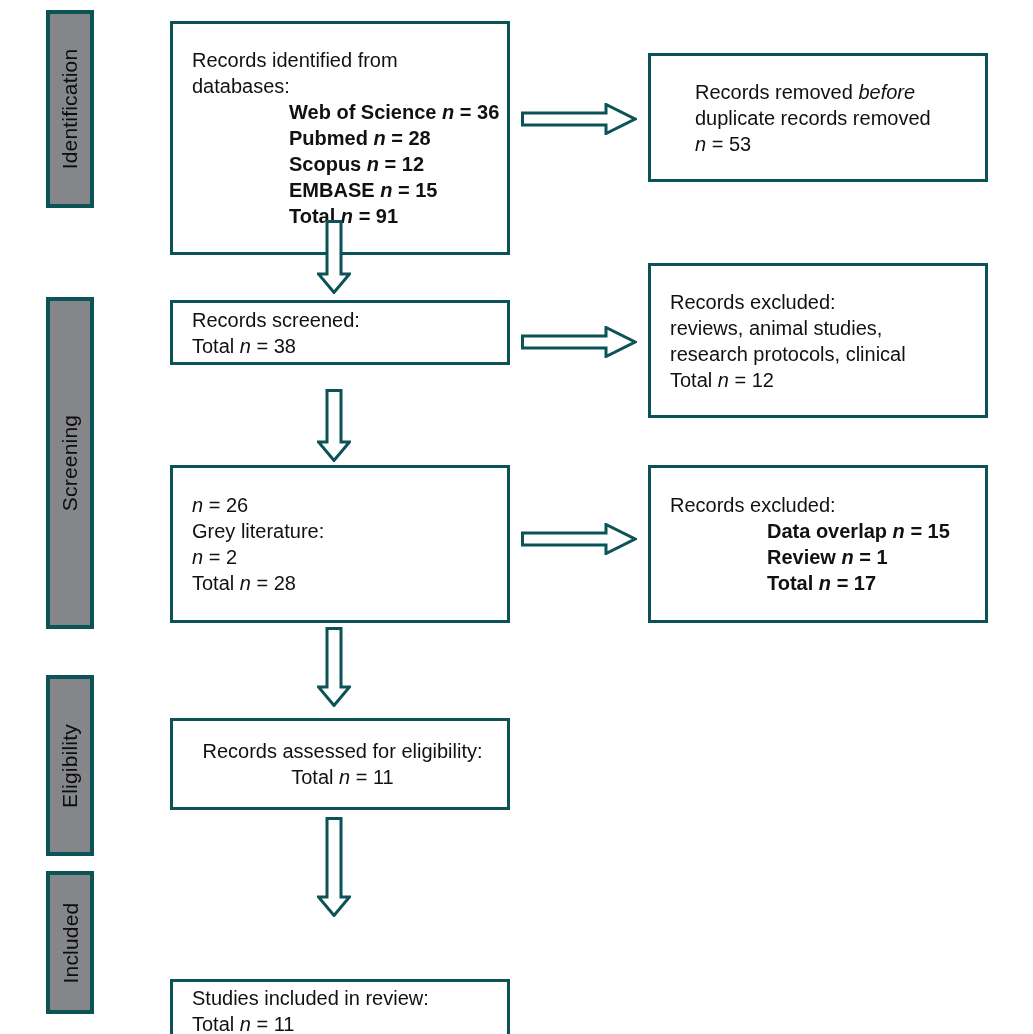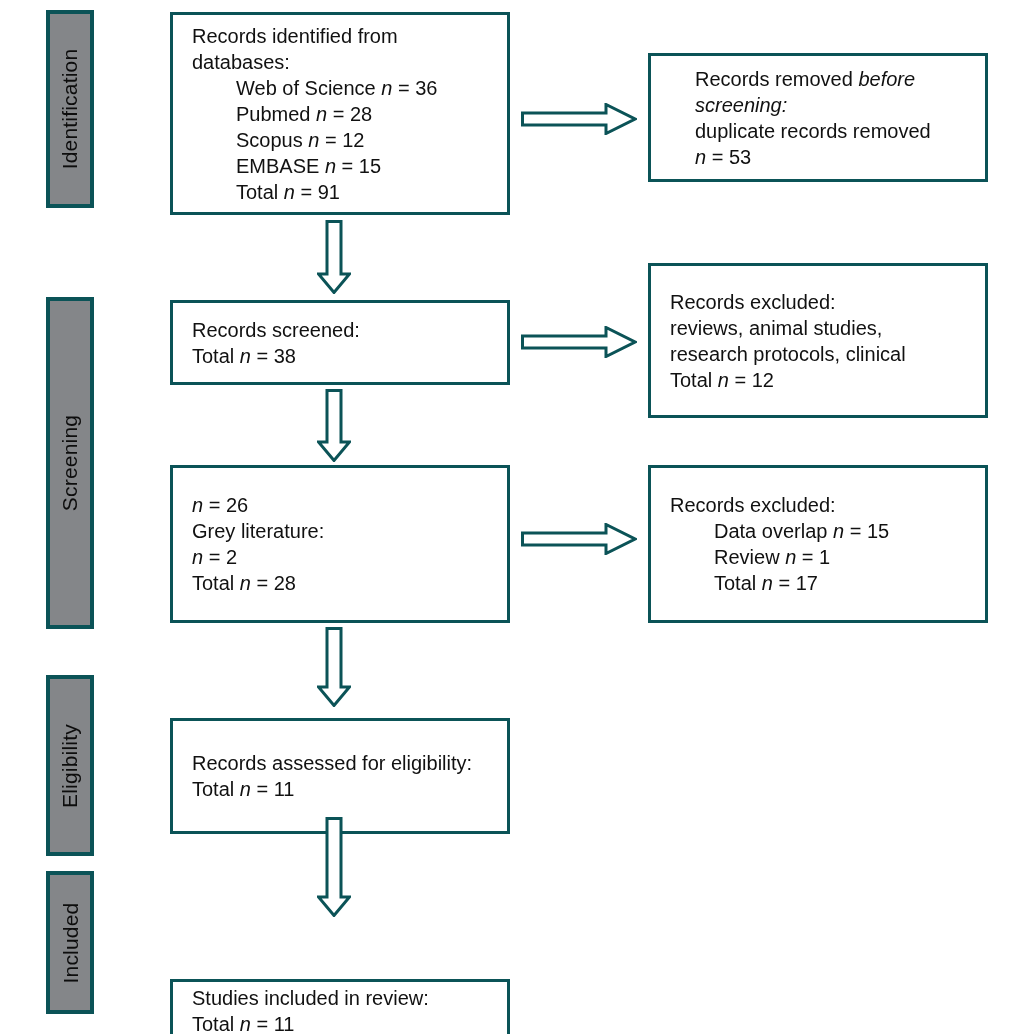--- a/index.html
+++ b/index.html
@@ -45,21 +45,21 @@
     background:var(--box-fill);
     border:3px solid var(--teal);
     display:flex;
     flex-direction:column;
     justify-content:center;
     padding:0 14px 0 19px;
     font-size:20px;
     line-height:26px;
   }
   .flow-box .line{white-space:nowrap;}
-  .flow-box .line.indent{margin-left:44px;}
+  .flow-box .line.indent{margin-left:97px;font-weight:bold;}
   .flow-box i{font-style:italic;}
   .main-box{left:170px;width:340px;}
   .side-box{left:648px;width:340px;}
   
   .arrow{position:absolute;display:block;}
   .arrow polygon{
     fill:#ffffff;
     stroke:var(--teal);
     stroke-width:3;
     stroke-linejoin:miter;
@@ -76,51 +76,50 @@
   <div class="stage-bar" style="top:297px;height:332px;">
     <span class="stage-label">Screening</span>
   </div>
   <div class="stage-bar" style="top:675px;height:181px;">
     <span class="stage-label">Eligibility</span>
   </div>
   <div class="stage-bar" style="top:871px;height:143px;">
     <span class="stage-label">Included</span>
   </div>
 
-  <div class="flow-box main-box" style="top:12px;height:203px;">
+  <div class="flow-box main-box" style="top:21px;height:234px;">
       <div class="line">Records identified from</div>
       <div class="line">databases:</div>
       <div class="line indent">Web of Science <i>n</i> = 36</div>
       <div class="line indent">Pubmed <i>n</i> = 28</div>
       <div class="line indent">Scopus <i>n</i> = 12</div>
       <div class="line indent">EMBASE <i>n</i> = 15</div>
       <div class="line indent">Total <i>n</i> = 91</div>
     </div>
-  <div class="flow-box main-box" style="top:300px;height:85px;">
+  <div class="flow-box main-box" style="top:300px;height:65px;">
       <div class="line">Records screened:</div>
       <div class="line">Total <i>n</i> = 38</div>
     </div>
   <div class="flow-box main-box" style="top:465px;height:158px;">
       <div class="line"><i>n</i> = 26</div>
       <div class="line">Grey literature:</div>
       <div class="line"><i>n</i> = 2</div>
       <div class="line">Total <i>n</i> = 28</div>
     </div>
-  <div class="flow-box main-box" style="top:718px;height:116px;">
+  <div class="flow-box main-box" style="top:718px;height:92px;align-items:center;">
       <div class="line">Records assessed for eligibility:</div>
       <div class="line">Total <i>n</i> = 11</div>
     </div>
   <div class="flow-box main-box" style="top:979px;height:63px;">
       <div class="line">Studies included in review:</div>
       <div class="line">Total <i>n</i> = 11</div>
     </div>
 
   <div class="flow-box side-box" style="top:53px;height:129px;padding-left:44px;">
       <div class="line">Records removed <i>before</i></div>
-      <div class="line"><i>screening:</i></div>
       <div class="line">duplicate records removed</div>
       <div class="line"><i>n</i> = 53</div>
     </div>
   <div class="flow-box side-box" style="top:263px;height:155px;">
       <div class="line">Records excluded:</div>
       <div class="line">reviews, animal studies,</div>
       <div class="line">research protocols, clinical</div>
       <div class="line">Total <i>n</i> = 12</div>
     </div>
   <div class="flow-box side-box" style="top:465px;height:158px;">

